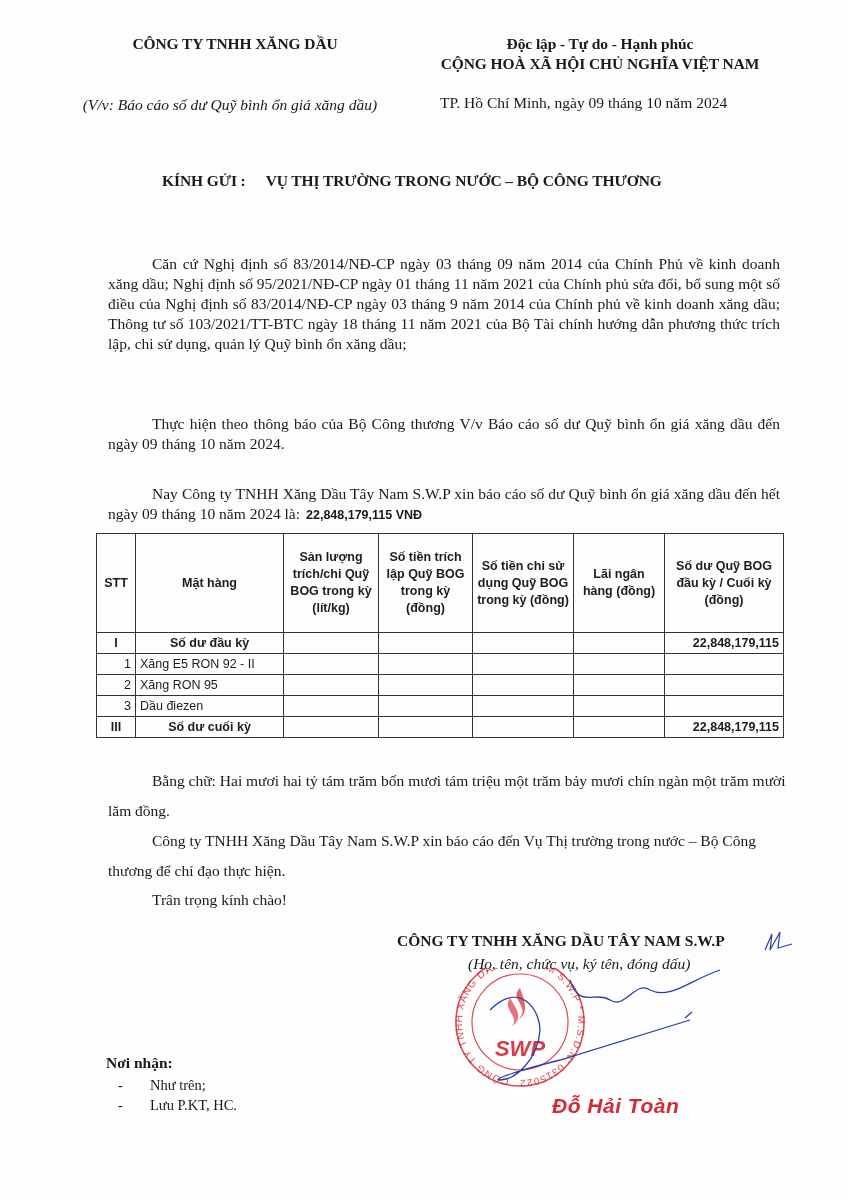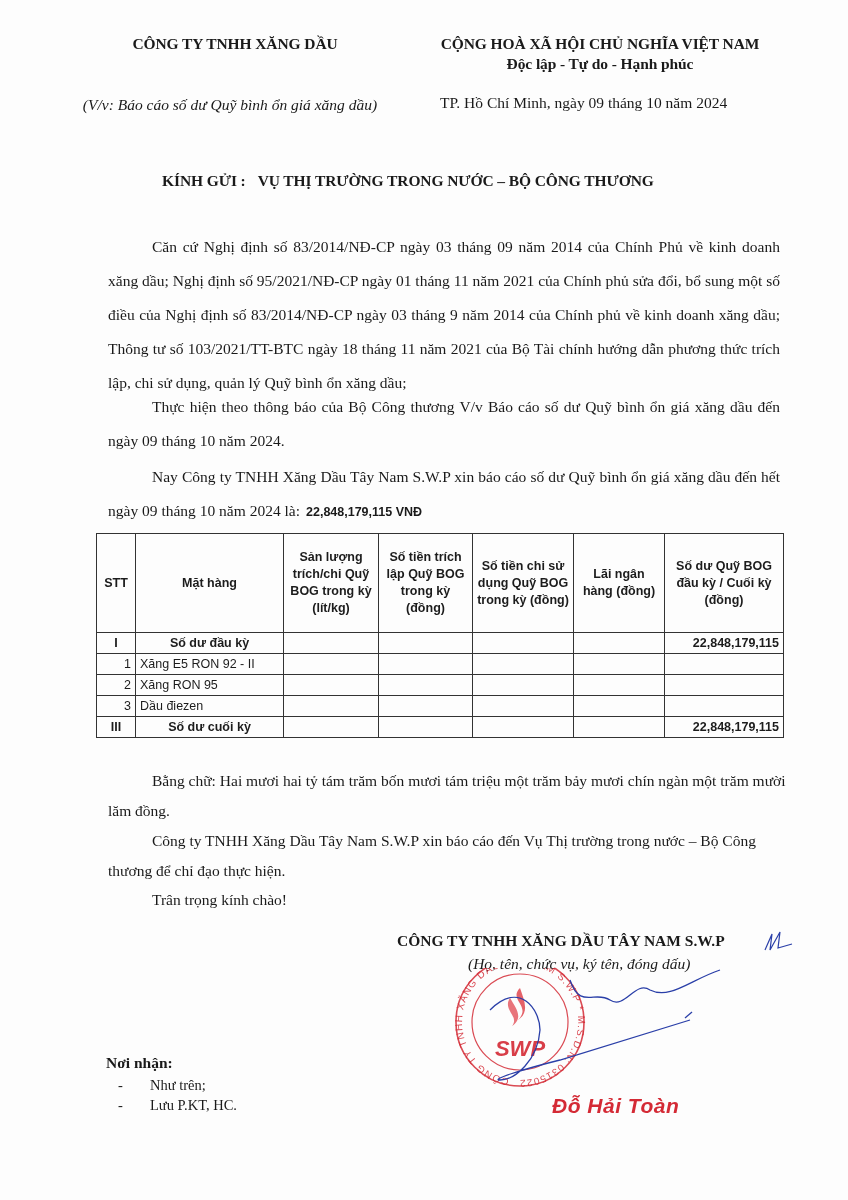--- a/index.html
+++ b/index.html
@@ -11,23 +11,23 @@
 
   
   .hdr-left { left: 70px; width: 330px; text-align: center; top: 34px; }
   .hdr-right { left: 395px; width: 410px; text-align: center; top: 34px; }
   .hdr-bold { font-weight: bold; font-size: 15.5px; line-height: 20px; letter-spacing: -0.1px; }
   .docno { left: 40px; width: 380px; text-align: center; top: 94px; font-size: 15.5px; line-height: 21px; }
   .docno .sub { font-style: italic; }
   .dateline { left: 440px; top: 94px; font-size: 15.5px; }
 
   .kinhgui { left: 162px; top: 172px; font-weight: bold; font-size: 15.5px; letter-spacing: -0.1px; }
-  .kinhgui .to { margin-left: 12px; }
+  .kinhgui .to { margin-left: 20px; }
 
-  .para { left: 108px; width: 672px; font-size: 15.5px; line-height: 34px; text-align: justify; }
+  .para { left: 108px; width: 672px; font-size: 15.5px; line-height: 20px; text-align: justify; margin-top: 24px; }
   .para .ind { display: inline-block; width: 44px; }
   .amount { font-family: "Liberation Sans", "DejaVu Sans", sans-serif; font-weight: bold; font-size: 12.5px; margin-left: 6px; }
 
   
   table.bog {
     position: absolute; left: 96px; top: 533px; border-collapse: collapse;
     font-family: "Liberation Sans", "DejaVu Sans", sans-serif; font-size: 12.5px; color: #1c1c1c;
   }
   table.bog td, table.bog th {
     border: 1px solid #333; padding: 0 4px; height: 20px; line-height: 18px;
@@ -56,22 +56,22 @@
 
   .stamp { left: 440px; top: 968px; }
 </style>
 </head>
 <body>
 
 <div class="abs hdr-left">
   <div class="hdr-bold">CÔNG TY TNHH XĂNG DẦU</div>
 </div>
 <div class="abs hdr-right">
+  <div class="hdr-bold">Độc lập - Tự do - Hạnh phúc</div>
   <div class="hdr-bold">CỘNG HOÀ XÃ HỘI CHỦ NGHĨA VIỆT NAM</div>
-  <div class="hdr-bold">Độc lập - Tự do - Hạnh phúc</div>
 </div>
 <div class="abs docno">
   <div class="sub">(V/v: Báo cáo số dư Quỹ bình ổn giá xăng dầu)</div>
 </div>
 <div class="abs dateline">TP. Hồ Chí Minh, ngày 09 tháng 10 năm 2024</div>
 
 <div class="abs kinhgui">
   <span>KÍNH GỬI :</span><span class="to">VỤ THỊ TRƯỜNG TRONG NƯỚC – BỘ CÔNG THƯƠNG</span>
 </div>
 

